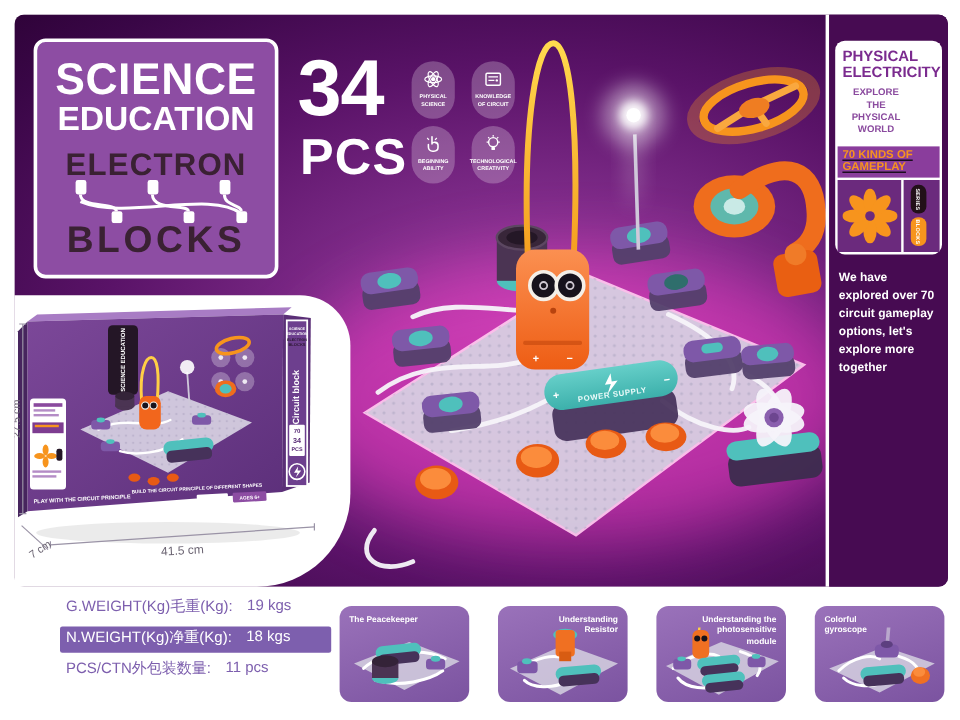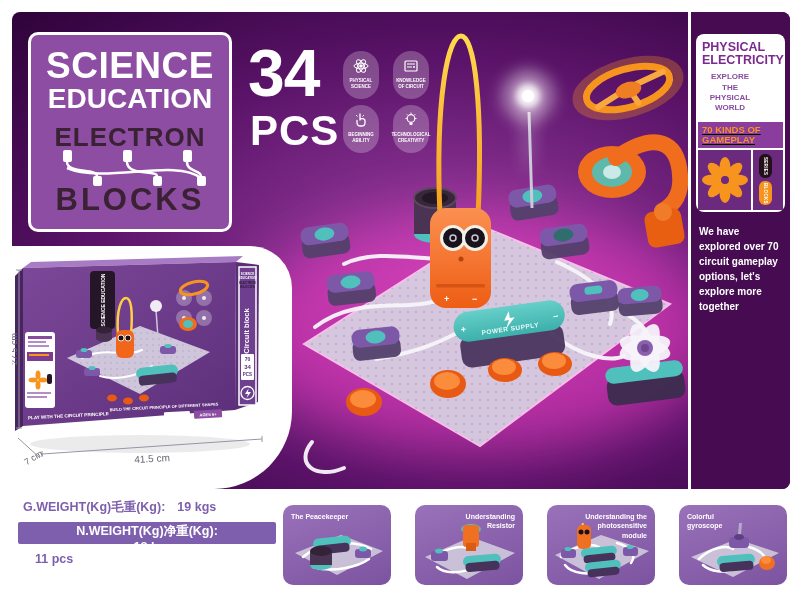--- a/index.html
+++ b/index.html
@@ -42,23 +42,23 @@
   .pill{width:13px;height:24px;border-radius:6px;display:flex;align-items:center;justify-content:center;}
   .pill-black{background:#221019;}
   .pill-orange{background:#f7941d;}
   .pill span{writing-mode:vertical-rl;font-size:4.5px;font-weight:bold;color:#fff;letter-spacing:.3px;}
   .panel-desc{position:absolute;left:8px;top:212px;width:80px;font-size:10px;font-weight:800;color:#fff;line-height:1.5;}
   
   .box-cut{position:absolute;left:12px;top:246px;width:280px;height:243px;background:#fff;
     border-radius:0 42px 78px 0;z-index:3;}
   
   .specs{position:absolute;left:18px;top:496px;width:258px;z-index:4;}
-  .spec-row{display:flex;align-items:center;height:20px;margin-bottom:4px;padding:1px 5px;border-radius:2px;
-    font-size:12.5px;font-weight:bold;color:#7d5fae;}
-  .spec-row.dark{background:#7d5fae;color:#fff;flex-direction:column;}
+  .spec-row{display:flex;height:20px;margin-bottom:4px;padding:1px 5px;border-radius:2px;
+    font-size:12.5px;font-weight:normal;color:#7d5fae;margin-left:32px;}
+  .spec-row.dark{background:#7d5fae;color:#fff;}
   .spec-value{margin-left:12px;}
   .thumbs{position:absolute;left:283px;top:505px;display:flex;gap:24px;z-index:4;}
   .thumb{position:relative;width:108px;height:80px;border-radius:10px;overflow:hidden;
     background:linear-gradient(160deg,#9a72ba,#7b53a0);}
   .thumb-caption{position:absolute;top:7px;left:8px;width:58px;font-size:7px;font-weight:bold;color:#fff;line-height:1.35;z-index:2;}
   .thumb-caption.right{left:auto;right:8px;text-align:right;width:66px;}
   .thumb svg{position:absolute;left:0;bottom:0;z-index:1;}
 </style>
 </head>
 <body>
@@ -483,20 +483,21 @@
   <div class="specs">
     <div class="spec-row">
       <span class="spec-label">G.WEIGHT(Kg)毛重(Kg):</span>
       <span class="spec-value">19 kgs</span>
     </div>
     <div class="spec-row dark">
       <span class="spec-label">N.WEIGHT(Kg)净重(Kg):</span>
       <span class="spec-value">18 kgs</span>
     </div>
     <div class="spec-row">
+      <span class="spec-label">PCS/CTN外包装数量:</span>
       <span class="spec-value">11 pcs</span>
     </div>
   </div>
 
   <div class="thumbs">
 
     <div class="thumb">
       <div class="thumb-caption">The Peacekeeper</div>
       <svg width="108" height="62" viewBox="0 0 108 62">
         <polygon points="12,30 58,12 100,28 54,52" fill="#cfc9dc" opacity=".92"></polygon>

